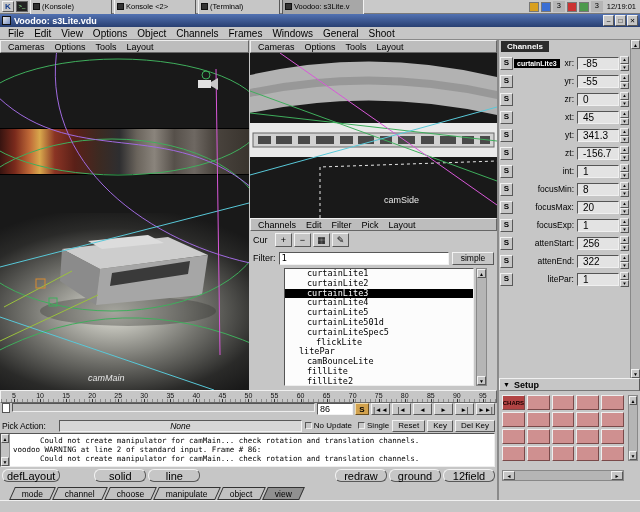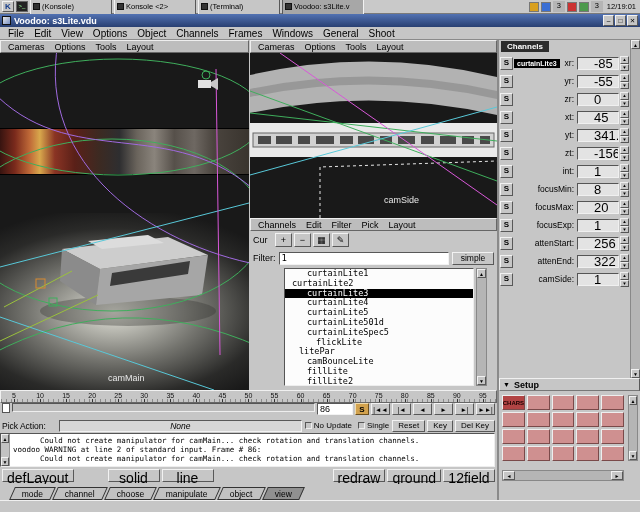--- a/index.html
+++ b/index.html
@@ -39,21 +39,21 @@
   .vp-main{position:absolute;left:0;top:40px;width:249px;height:350px;}
   .vp-side{position:absolute;left:250px;top:40px;width:247px;height:178px;}
   .vp-canvas{position:relative;background:#191919;overflow:hidden;}
   .vp-main .vp-canvas{height:337px;}
   .vp-side .vp-canvas{height:165px;}
   .floor-glow{position:absolute;left:-30px;top:160px;width:320px;height:180px;background:radial-gradient(ellipse at 45% 55%,rgba(238,238,228,0.95) 0%,rgba(190,190,180,0.55) 35%,rgba(120,120,112,0.18) 60%,transparent 75%);}
   .photo-strip{position:absolute;left:0;top:75px;width:249px;height:47px;border-top:1px solid #000;border-bottom:1px solid #000;
     background:linear-gradient(90deg,#371410 0%,#7a2a1c 6%,#c06a38 12%,#d8a84c 16%,#8a3424 22%,#5a2018 30%,#3c2a22 40%,#2e2e30 48%,#6a645c 55%,#8a847c 62%,#56504a 70%,#6e6862 78%,#4a443e 86%,#39342e 100%);}
   .vp-svg{position:absolute;left:0;top:0;}
   .cam-label{position:absolute;color:#e8e8e8;font-size:9px;}
-  .cam-label-main{left:108px;top:320px;}
+  .cam-label-main{left:88px;top:320px;font-style:italic;}
   .cam-label-side{left:128px;top:142px;margin-left:6px;}
 
   
   .clist{position:absolute;left:250px;top:218px;width:247px;height:172px;background:#c6c6c6;}
   .cur-row{height:18px;display:flex;align-items:center;gap:2px;padding:2px 3px;}
   .cur-label{font-size:9px;width:20px;}
   .tool-btn{width:17px;height:14px;font-size:9px;line-height:11px;padding:0;}
   .filter-row{height:18px;display:flex;align-items:center;gap:3px;padding:0 3px;}
   .filter-label{font-size:9px;}
   .filter-input{flex:1;height:13px;background:#fff;font-size:9px;padding:0 2px;font-family:"DejaVu Sans Mono",monospace;}
@@ -66,21 +66,21 @@
 
   
   .right-panel{position:absolute;left:497px;top:40px;width:143px;height:460px;background:#c6c6c6;border-left:2px solid #8a8a8a;}
   .rp-header{height:13px;display:flex;align-items:center;padding:1px 2px;}
   .rp-title{background:#2c2c2c;color:#fff;font-size:8px;font-weight:bold;padding:1px 6px;}
   #channels-rows{position:absolute;left:0;top:14px;width:131px;}
   .ch-row{display:flex;align-items:center;height:18px;gap:1px;padding:0 1px;}
   .s-btn{width:13px;height:13px;font-size:8px;font-weight:bold;line-height:10px;padding:0;flex:none;}
   .ch-tag{background:#000;color:#fff;font-size:7px;font-weight:bold;padding:1px 3px;white-space:nowrap;}
   .ch-name{margin-left:auto;font-size:8.5px;padding-right:2px;white-space:nowrap;}
-  .ch-field{width:42px;height:13px;background:#e3e3e3;border:1px solid;border-color:#555 #f0f0f0 #f0f0f0 #555;font-size:13px;line-height:11px;padding:0 16px;overflow:hidden;flex:none;}
+  .ch-field{width:42px;height:13px;background:#e3e3e3;border:1px solid;border-color:#555 #f0f0f0 #f0f0f0 #555;font-size:10px;line-height:11px;padding:0 5px;overflow:hidden;flex:none;}
   .stepper{width:9px;height:14px;display:flex;flex-direction:column;flex:none;}
   .step{flex:1;font-size:4.5px;line-height:5.5px;text-align:center;background:#c6c6c6;border:1px solid;border-color:#eee #555 #555 #eee;padding:0;}
   .rp-scroll{position:absolute;right:0;top:0;width:10px;height:338px;background:#b5b5b5;border-left:1px solid #888;display:flex;flex-direction:column;justify-content:space-between;}
   .setup-header{position:absolute;left:0;top:338px;width:141px;height:13px;display:flex;align-items:center;gap:4px;padding:0 3px;border-top:1px solid #f0f0f0;border-bottom:1px solid #777;font-weight:bold;font-size:9px;}
   .setup-tri{font-size:7px;}
   .setup-grid{position:absolute;left:3px;top:355px;width:122px;display:grid;grid-template-columns:repeat(5,1fr);gap:2px;}
   .cell{height:15px;background:#cf9090;border:1px solid;border-color:#eee #7a4a4a #7a4a4a #eee;font-size:6px;font-weight:bold;display:flex;align-items:center;justify-content:center;overflow:hidden;}
   .cell.chars{background:#b24444;color:#1a0000;}
   .setup-vscroll{position:absolute;right:2px;top:355px;width:10px;height:66px;background:#b5b5b5;border:1px solid #888;display:flex;flex-direction:column;justify-content:space-between;}
   .setup-hbar{position:absolute;left:3px;top:430px;width:122px;height:11px;background:#b5b5b5;border:1px solid #888;display:flex;}
@@ -110,21 +110,21 @@
   .pk-btn{height:12px;font-size:8px;padding:0 5px;flex:none;}
   .console{position:absolute;left:0;top:433px;width:495px;height:34px;background:#fff;border:1px solid;border-color:#555 #eee #eee #555;display:flex;}
   .console-scroll{width:9px;background:#c3c3c3;border-right:1px solid #999;display:flex;flex-direction:column;justify-content:space-between;}
   #console-lines{flex:1;padding:2px 3px;font-family:"DejaVu Sans Mono",monospace;font-size:7.5px;line-height:9px;overflow:hidden;}
   .console-line{white-space:pre;}
 
   
   .btn-row{position:absolute;left:0;top:467px;width:497px;height:17px;display:flex;align-items:center;padding:1px 2px;gap:2px;background:#c6c6c6;}
   .bb-group{display:flex;gap:2px;}
   #btns-left .bb-btn:first-child{margin-right:32px;}
-  .bb-btn{height:13px;min-width:52px;font-size:14px;padding:0 4px;}
+  .bb-btn{height:13px;min-width:52px;font-size:11px;padding:0 4px;border-radius:6px;}
   .flex-spacer{flex:1;}
   .tab-row{position:absolute;left:0;top:484px;width:497px;height:16px;display:flex;align-items:flex-end;padding-left:12px;gap:2px;background:#c6c6c6;}
   .tab{height:13px;padding:0 9px;transform:skewX(-24deg);background:#c2c2c2;border:1px solid #333;display:flex;align-items:center;}
   .tab.active{background:#909090;}
   .tab-label{transform:skewX(24deg);font-size:8.5px;}
   .status-bar{position:absolute;left:0;top:500px;width:640px;height:12px;background:#c6c6c6;border-top:1px solid #f0f0f0;}
 </style>
 </head>
 <body>
 
@@ -281,21 +281,21 @@
           <button class="tool-btn bev">✎</button>
         </span>
     </div>
     <div class="filter-row">
       <span class="filter-label">Filter:</span>
       <input class="filter-input bevin" value="1" style="">
       <button class="simple-btn bev">simple</button>
     </div>
     <div id="channel-list" class="list-box">
         <div class="list-item" style="padding-left: 22px;">curtainLite1</div>
-        <div class="list-item" style="padding-left: 7px;">curtainLite2</div>
+        <div class="list-item" style="padding-left: 22px;">curtainLite2</div>
         <div class="list-item selected" style="padding-left: 22px;">curtainLite3</div>
         <div class="list-item" style="padding-left: 22px;">curtainLite4</div>
         <div class="list-item" style="padding-left: 22px;">curtainLite5</div>
         <div class="list-item" style="padding-left: 22px;">curtainLite501d</div>
         <div class="list-item" style="padding-left: 22px;">curtainLiteSpec5</div>
         <div class="list-item" style="padding-left: 31px;">flickLite</div>
         <div class="list-item" style="padding-left: 14px;">litePar</div>
         <div class="list-item" style="padding-left: 22px;">camBounceLite</div>
         <div class="list-item" style="padding-left: 22px;">fillLite</div>
         <div class="list-item" style="padding-left: 22px;">fillLite2</div>
@@ -415,21 +415,21 @@
           <button class="s-btn bev">S</button>
           <span class="ch-name">attenEnd:</span>
           <span class="ch-field">322</span>
           <span class="stepper">
             <button class="step">▲</button>
             <button class="step">▼</button>
           </span>
         </div>
         <div class="ch-row">
           <button class="s-btn bev">S</button>
-          <span class="ch-name">camSide:</span>
+          <span class="ch-name">litePar:</span>
           <span class="ch-field">1</span>
           <span class="stepper">
             <button class="step">▲</button>
             <button class="step">▼</button>
           </span>
         </div>
       </div>
     <div class="rp-scroll">
       <button class="sb-btn bev">▲</button>
       <button class="sb-btn bev">▼</button>

